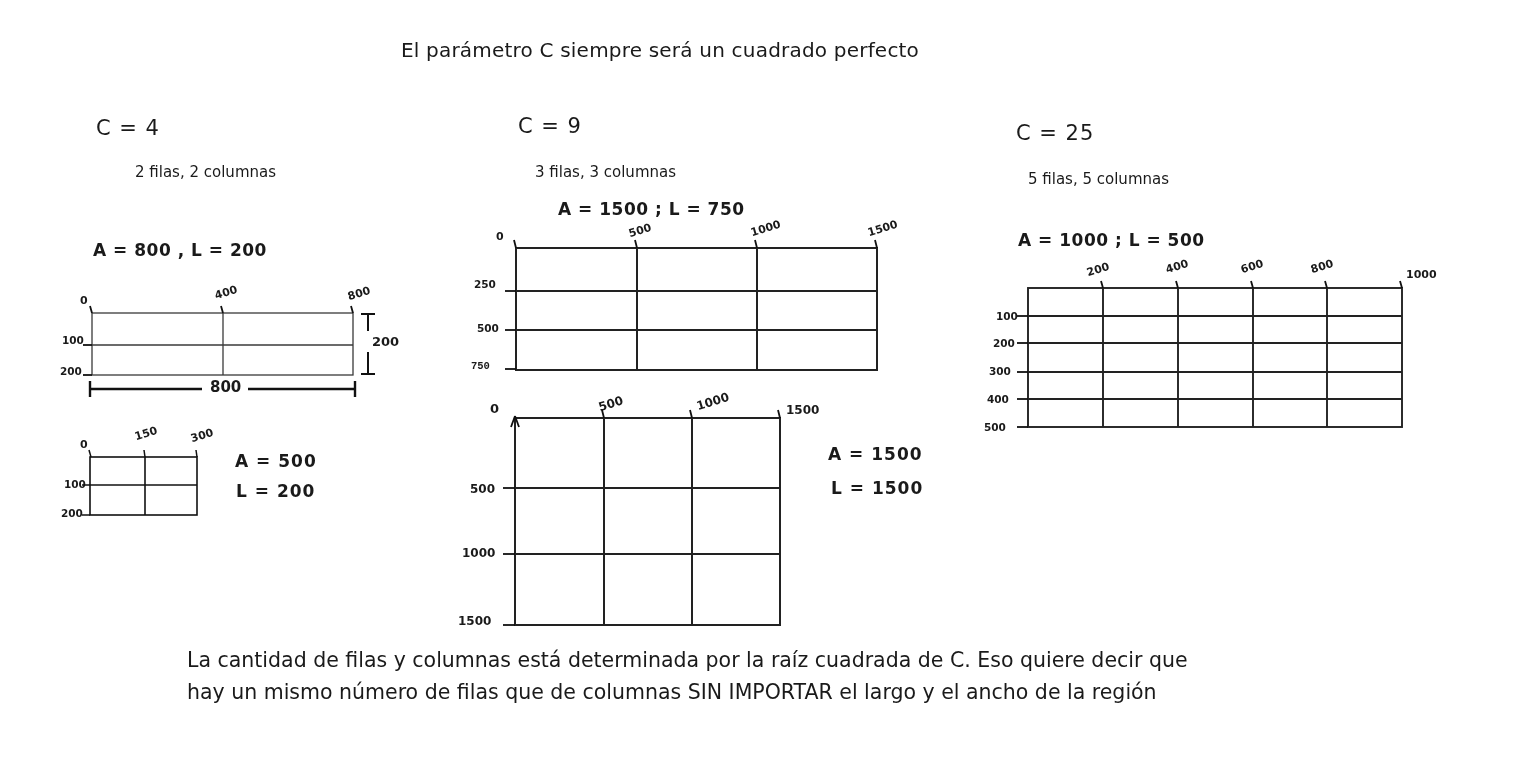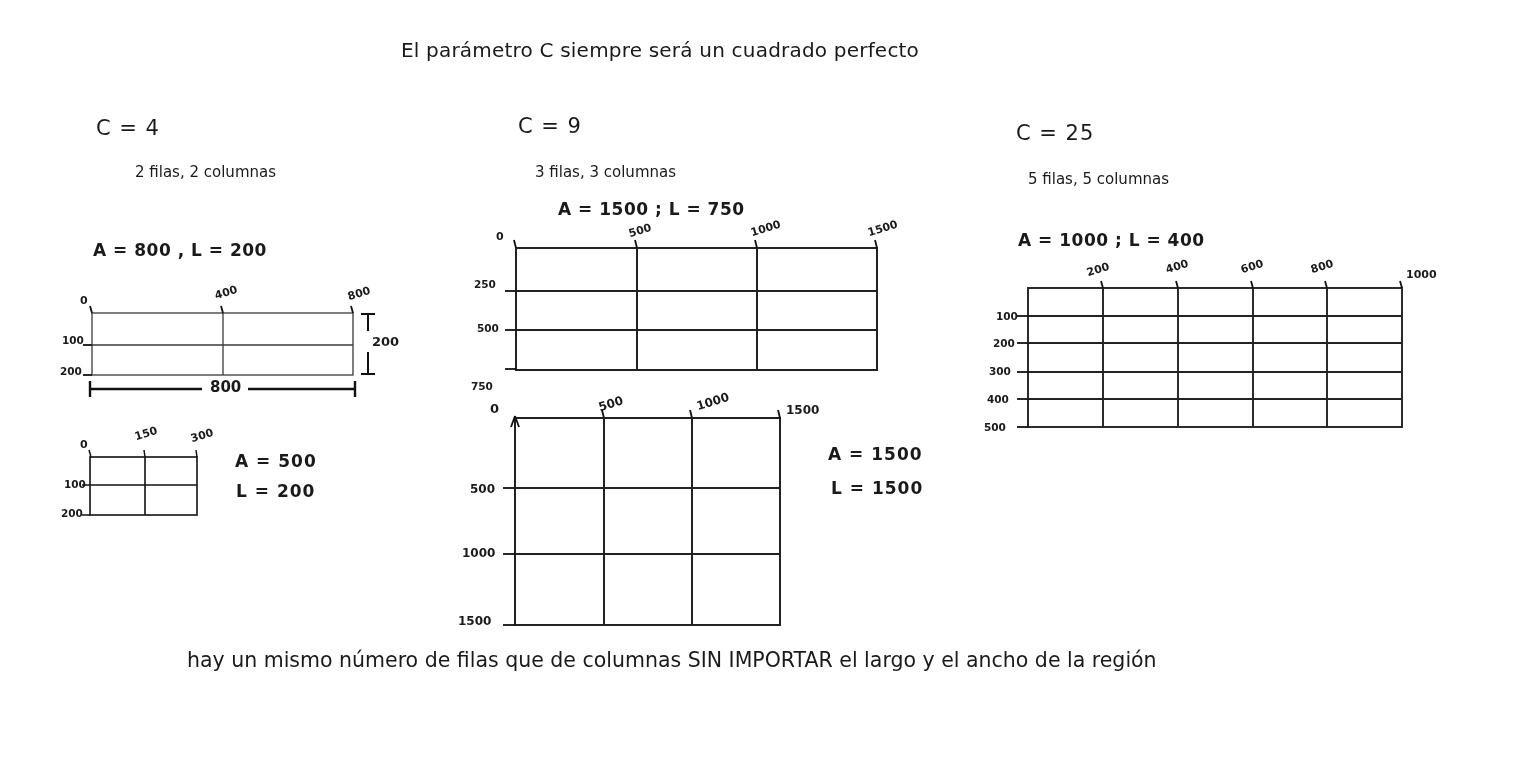--- a/index.html
+++ b/index.html
@@ -55,51 +55,52 @@
   <div class="abs dims-label" style="left:535px;top:163px;text-align:center;">3 filas, 3 columnas</div>
   <div class="abs params-label" style="left:558px;top:199px;">A = 1500 ;   L = 750</div>
 
   <span class="xl" style="left:496px;top:230px;">0</span>
   <span class="xl tilt" style="left:631px;top:227px;">500</span>
   <span class="xl tilt" style="left:753px;top:226px;">1000</span>
   <span class="xl tilt" style="left:870px;top:226px;">1500</span>
 
   <span class="yl" style="left:474px;top:278px;">250</span>
   <span class="yl" style="left:477px;top:322px;">500</span>
-  <span class="yl" style="left:471px;top:380px;">750</span>
+  <span class="yl" style="left:471px;top:360px;font-family:Liberation Mono, monospace;">750</span>
 
   <span class="xl" style="left:490px;top:401px;font-size:13px;">0</span>
   <span class="xl tilt" style="left:601px;top:400px;font-size:12px;">500</span>
   <span class="xl tilt" style="left:699px;top:399px;font-size:12px;">1000</span>
   <span class="xl" style="left:786px;top:403px;font-size:12px;">1500</span>
 
   <span class="yl" style="left:470px;top:482px;font-size:12px;">500</span>
   <span class="yl" style="left:462px;top:546px;font-size:12px;">1000</span>
   <span class="yl" style="left:458px;top:614px;font-size:12px;">1500</span>
 
   <div class="abs annot" style="left:828px;top:444px;">A = 1500</div>
   <div class="abs annot" style="left:831px;top:478px;">L = 1500</div>
 
   <div class="abs c-label" style="left:1016px;top:121px;">C = 25</div>
   <div class="abs dims-label" style="left:1028px;top:170px;">5 filas, 5 columnas</div>
-  <div class="abs params-label" style="left:1018px;top:230px;">A = 1000  ;   L = 400</div>
+  <div class="abs params-label" style="left:1018px;top:230px;">A = 1000  ;   L = 500</div>
 
   <span class="xl tilt" style="left:1089px;top:266px;">200</span>
   <span class="xl tilt" style="left:1168px;top:263px;">400</span>
   <span class="xl tilt" style="left:1243px;top:263px;">600</span>
   <span class="xl tilt" style="left:1313px;top:263px;">800</span>
   <span class="xl" style="left:1406px;top:268px;">1000</span>
 
   <span class="yl" style="left:996px;top:310px;">100</span>
   <span class="yl" style="left:993px;top:337px;">200</span>
   <span class="yl" style="left:989px;top:365px;">300</span>
   <span class="yl" style="left:987px;top:393px;">400</span>
   <span class="yl" style="left:984px;top:421px;">500</span>
 
   <div class="abs footer" style="left:187px;top:644px;">
+    <div>La cantidad de filas y columnas está determinada por la raíz cuadrada de C. Eso quiere decir que</div>
     <div>hay un mismo número de filas que de columnas SIN IMPORTAR el largo y el ancho de la región</div>
   </div>
 
   <svg class="overlay" width="1532" height="757" viewBox="0 0 1532 757">
 
     <g stroke="#3a3a3a" stroke-width="1.3" fill="none">
       <rect x="92" y="313" width="261" height="62"></rect>
       <line x1="223" y1="313" x2="223" y2="375"></line>
       <line x1="92" y1="345" x2="353" y2="345"></line>
     </g>

